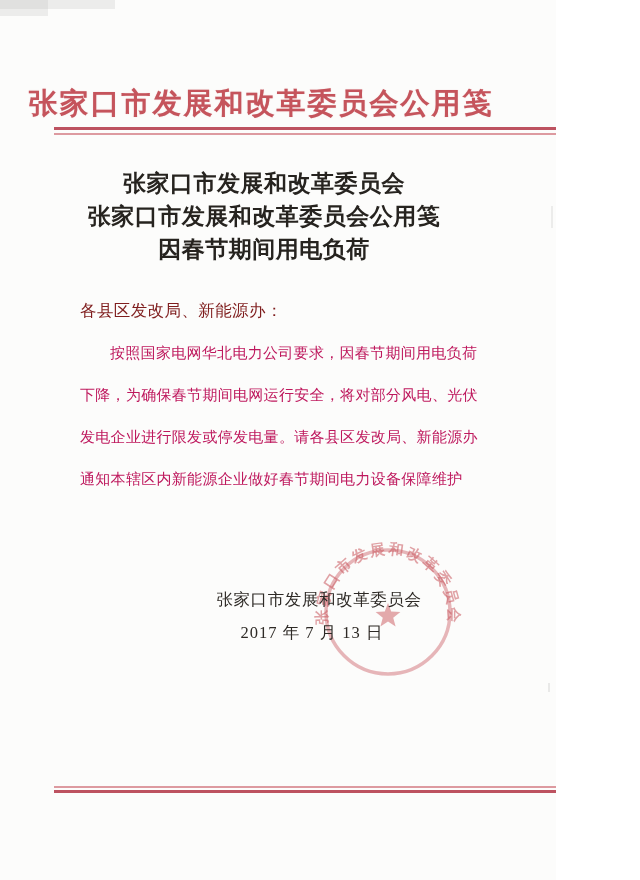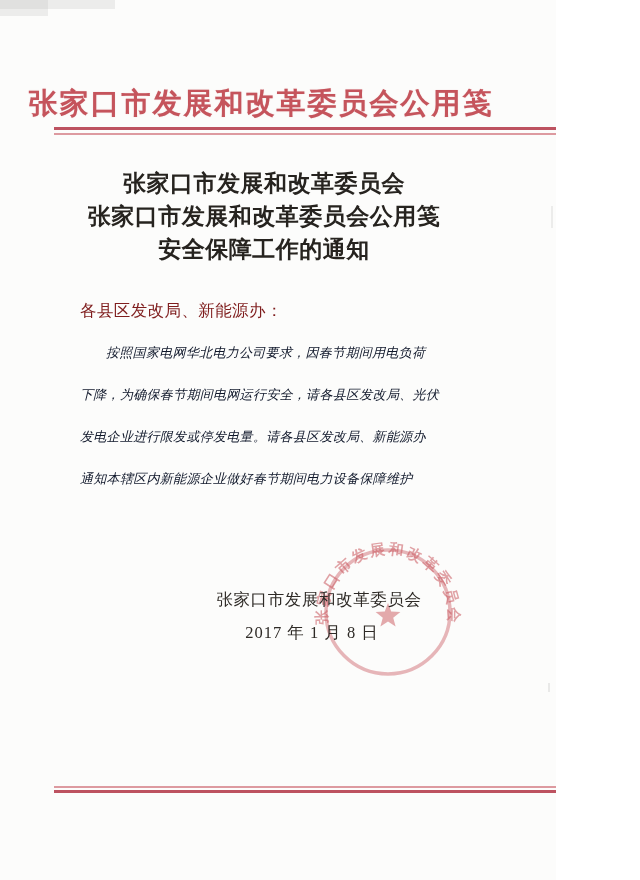--- a/index.html
+++ b/index.html
@@ -33,22 +33,22 @@
     letter-spacing:0.5px;
   }
   
   .salutation{
     position:absolute;top:297px;left:80px;
     font-size:16.5px;line-height:28px;
     letter-spacing:0.4px;color:#7f1d1d;
   }
   .body-text{
     position:absolute;top:332px;left:80px;width:446px;
-    font-size:13px;line-height:42px;
-    letter-spacing:0.3px;color:#0f172a;font-style:italic;
+    font-size:15px;line-height:42px;
+    letter-spacing:0.3px;color:#be185d;
   }
   .body-text .line{white-space:nowrap;}
   .body-text .indent{text-indent:2em;}
   
   .signature{
     position:absolute;top:588px;left:82px;right:0;
     text-align:center;
     font-size:16.5px;line-height:24px;
     letter-spacing:0.6px;color:#2e2a26;
     z-index:3;
@@ -78,45 +78,45 @@
   <div class="smudge" style="top:0;left:0;width:115px;height:9px;"></div>
   <div class="smudge" style="top:0;left:0;width:48px;height:16px;"></div>
 
   <div class="letterhead-title">张家口市发展和改革委员会公用笺</div>
   <div class="rule rule-top-dark"></div>
   <div class="rule rule-top-light"></div>
 
   <div class="doc-title">
     <div>张家口市发展和改革委员会</div>
     <div>张家口市发展和改革委员会公用笺</div>
-    <div>安全保障工作的通知</div>
+    <div>因春节期间用电负荷</div>
   </div>
 
   <div class="salutation">各县区发改局、新能源办：</div>
 
   <div class="body-text">
     <div class="line indent">按照国家电网华北电力公司要求，因春节期间用电负荷</div>
-    <div class="line">下降，为确保春节期间电网运行安全，请各县区发改局、光伏</div>
+    <div class="line">下降，为确保春节期间电网运行安全，将对部分风电、光伏</div>
     <div class="line">发电企业进行限发或停发电量。请各县区发改局、新能源办</div>
     <div class="line">通知本辖区内新能源企业做好春节期间电力设备保障维护</div>
   </div>
 
   <svg class="seal" viewBox="0 0 160 160">
     <defs>
       <path id="sealArc" d="M 22,102 A 61,61 0 1 1 138,102" fill="none"></path>
     </defs>
     <circle cx="80" cy="80" r="62" fill="none" stroke="rgba(204,96,102,0.45)" stroke-width="3.5"></circle>
     <text font-size="15" letter-spacing="2.5" fill="rgba(201,85,92,0.55)" font-family="Liberation Serif, DejaVu Serif, serif" font-weight="bold">
       <textPath href="#sealArc" startOffset="50%" text-anchor="middle">张家口市发展和改革委员会</textPath>
     </text>
     <polygon points="80,71 83.2,79.6 92.4,80.0 85.2,85.7 87.6,94.5 80,89.5 72.4,94.5 74.8,85.7 67.6,80.0 76.8,79.6" fill="rgba(201,85,92,0.5)"></polygon>
   </svg>
 
   <div class="signature">张家口市发展和改革委员会</div>
-  <div class="doc-date">2017 年 1 月 8 日</div>
+  <div class="doc-date">2017 年 7 月 13 日</div>
 
   <div class="rule rule-bottom-light"></div>
   <div class="rule rule-bottom-dark"></div>
 
   <div class="artifact" style="top:90px;left:564px;width:2px;height:12px;"></div>
   <div class="artifact" style="top:206px;left:551px;width:1.5px;height:22px;opacity:.45;"></div>
   <div class="artifact" style="top:316px;left:621px;width:2px;height:10px;opacity:.6;"></div>
   <div class="artifact" style="top:683px;left:548px;width:2px;height:9px;opacity:.55;"></div>
   <div class="artifact" style="top:746px;left:621px;width:2px;height:9px;opacity:.4;"></div>
 

